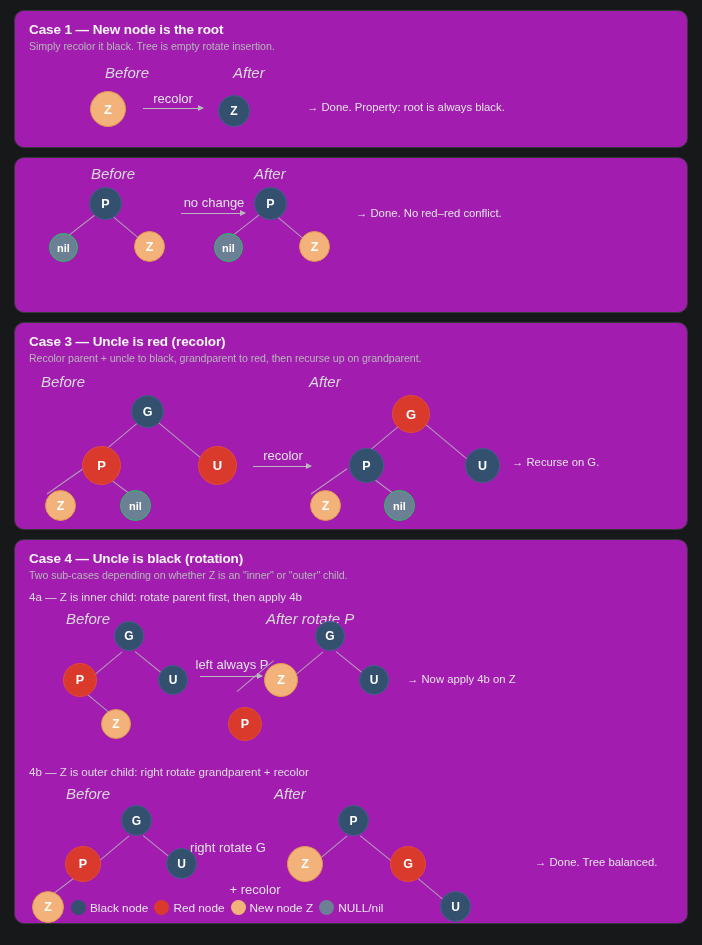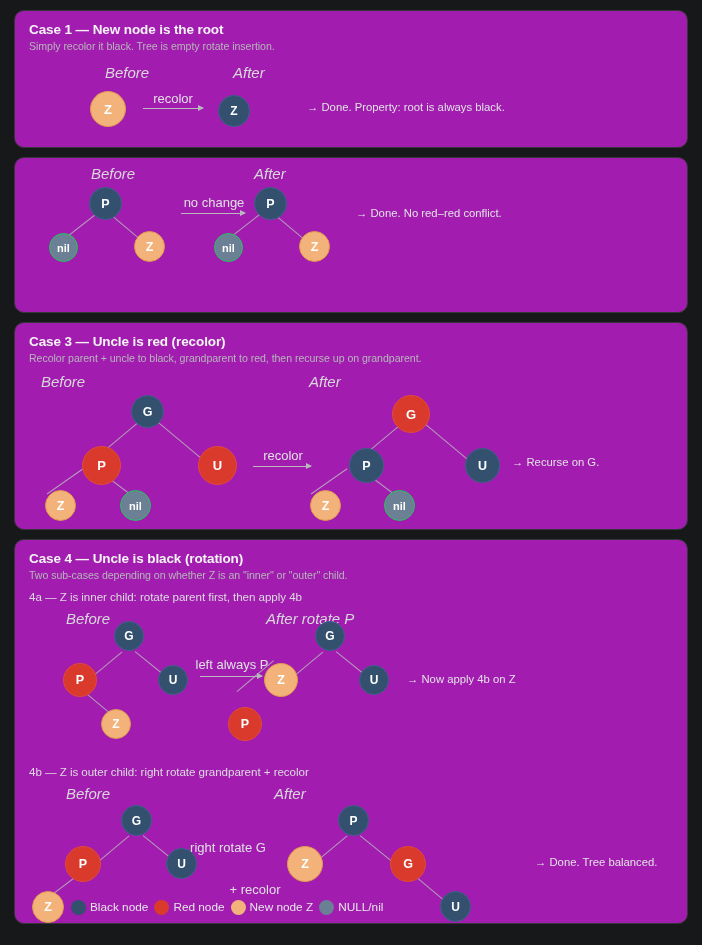--- a/index.html
+++ b/index.html
@@ -111,21 +111,21 @@
   .legend {
     position: absolute;
     left: 56px; bottom: 8px;
     display: flex;
     align-items: center;
     gap: 0px;
     z-index: 6;
   }
   .legend-item {
     display: flex;
-    align-items: flex-start;
+    align-items: center;
     margin-right: 6px;
   }
   .legend-dot {
     width: 15px; height: 15px;
     border-radius: 50%;
     margin-right: 4px;
     flex: none;
   }
   .legend-label {
     color: #e6e6e9;

